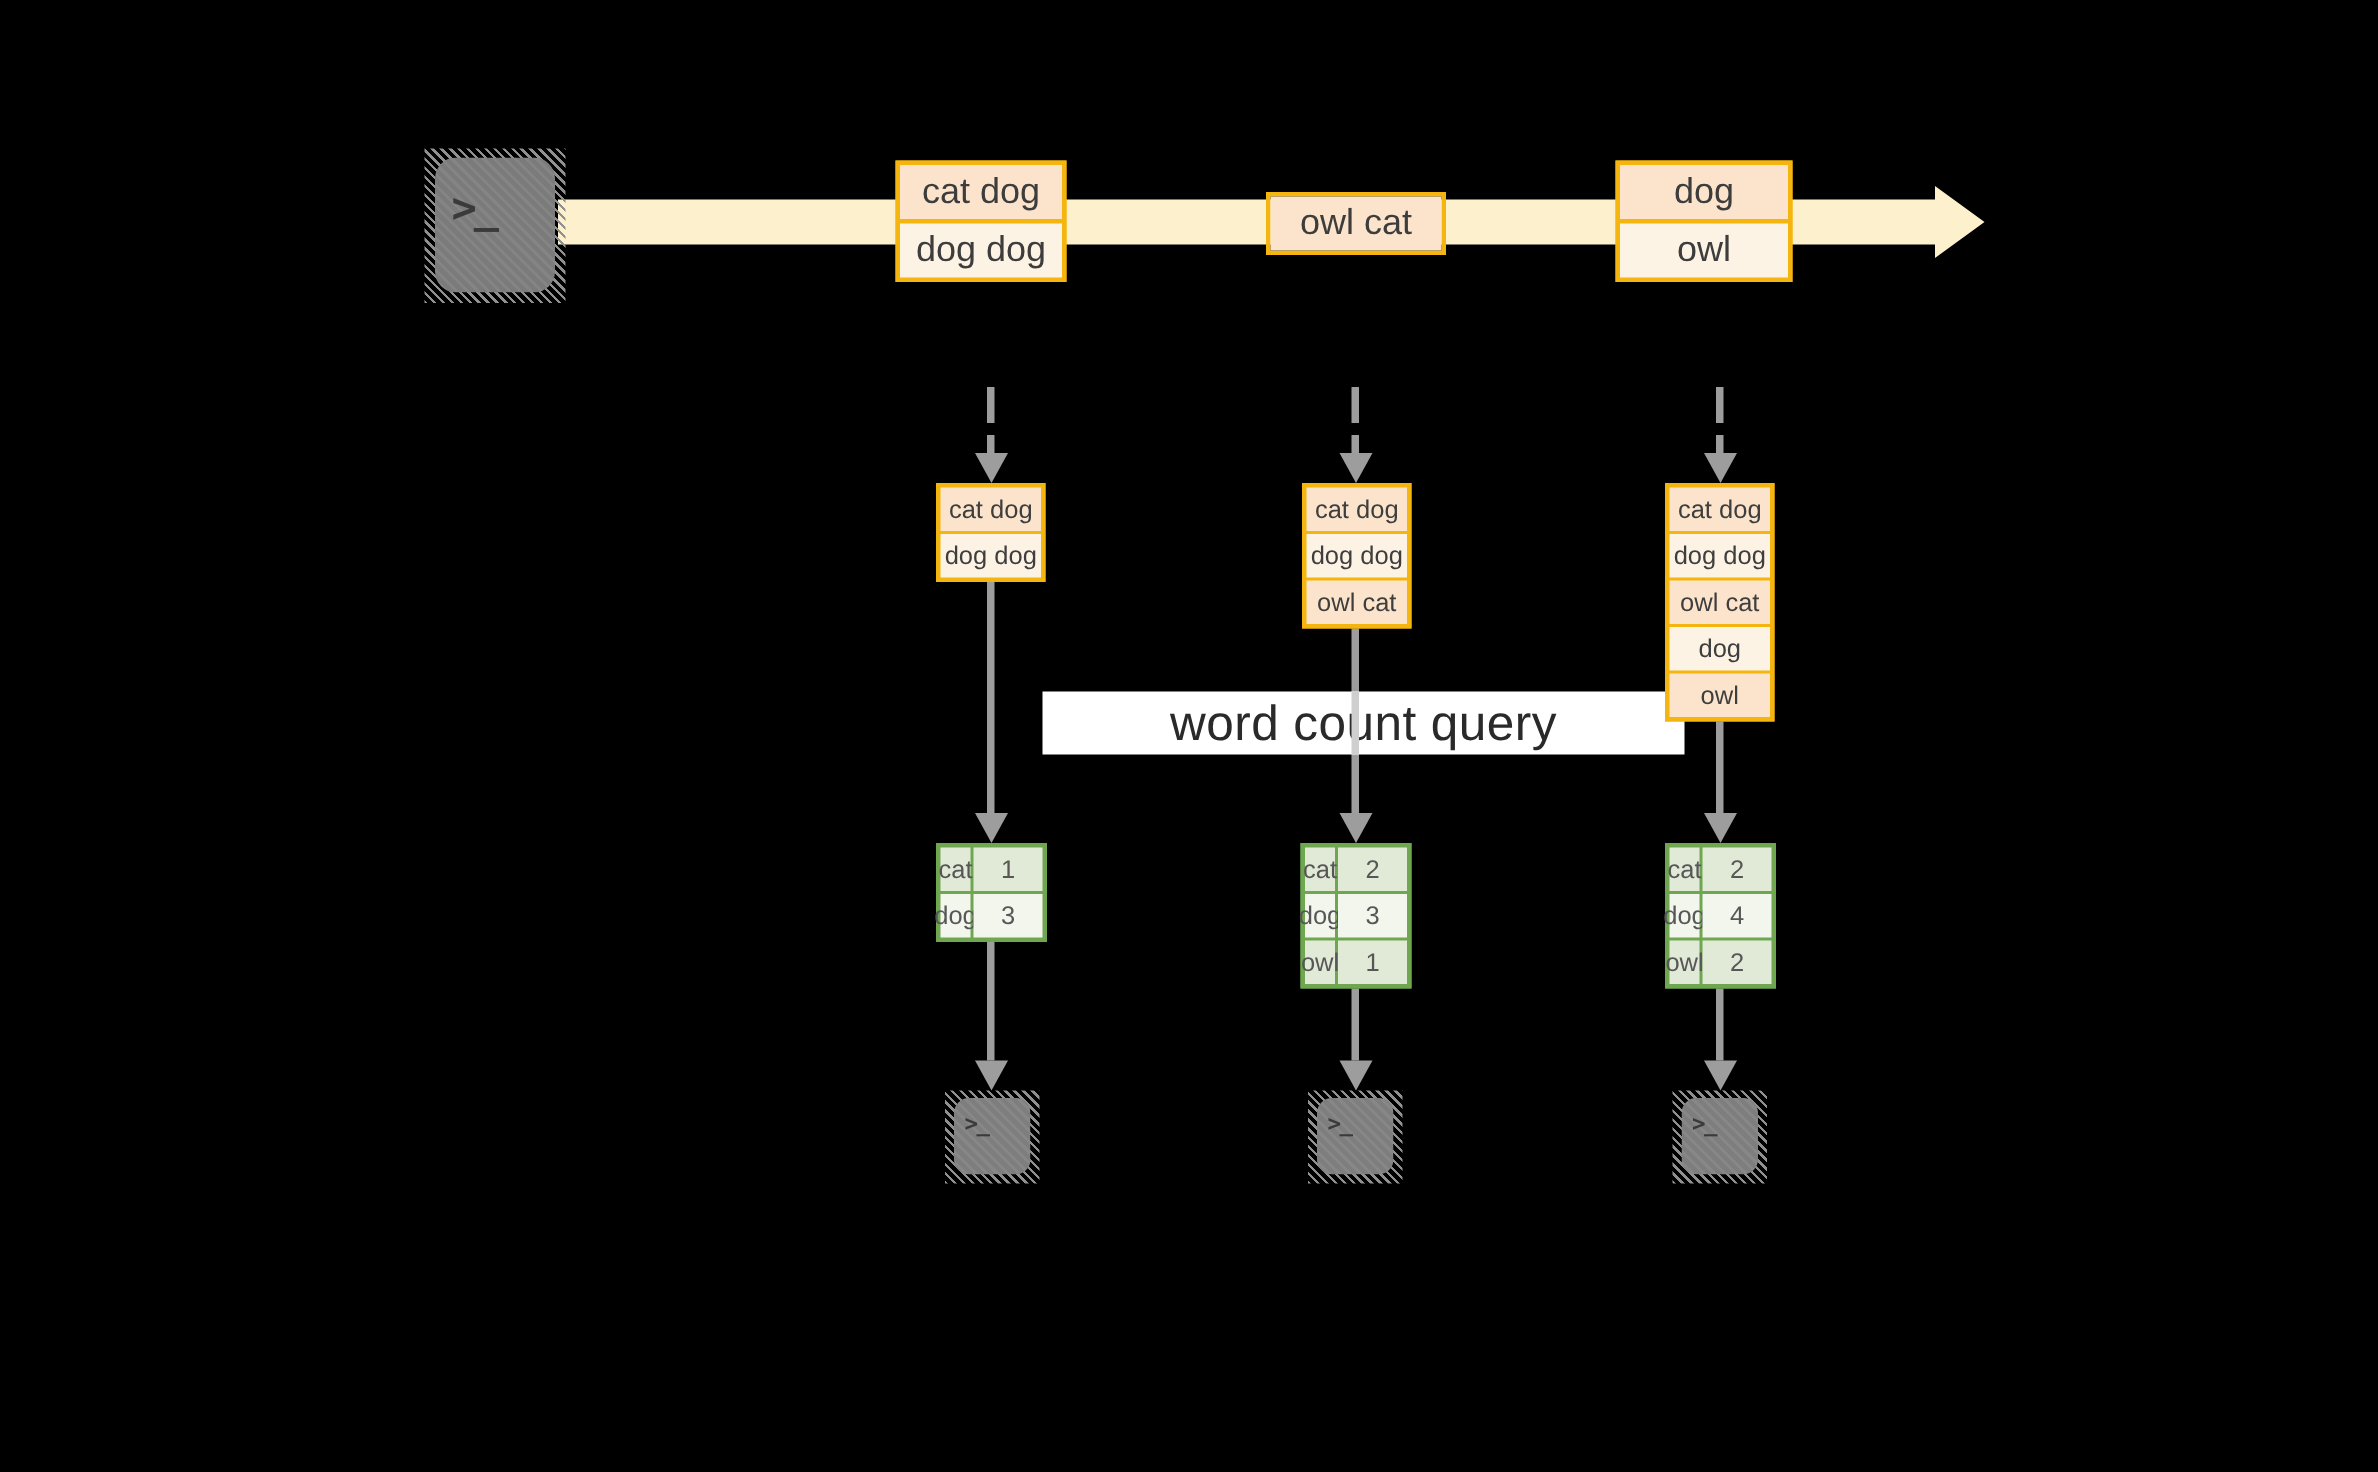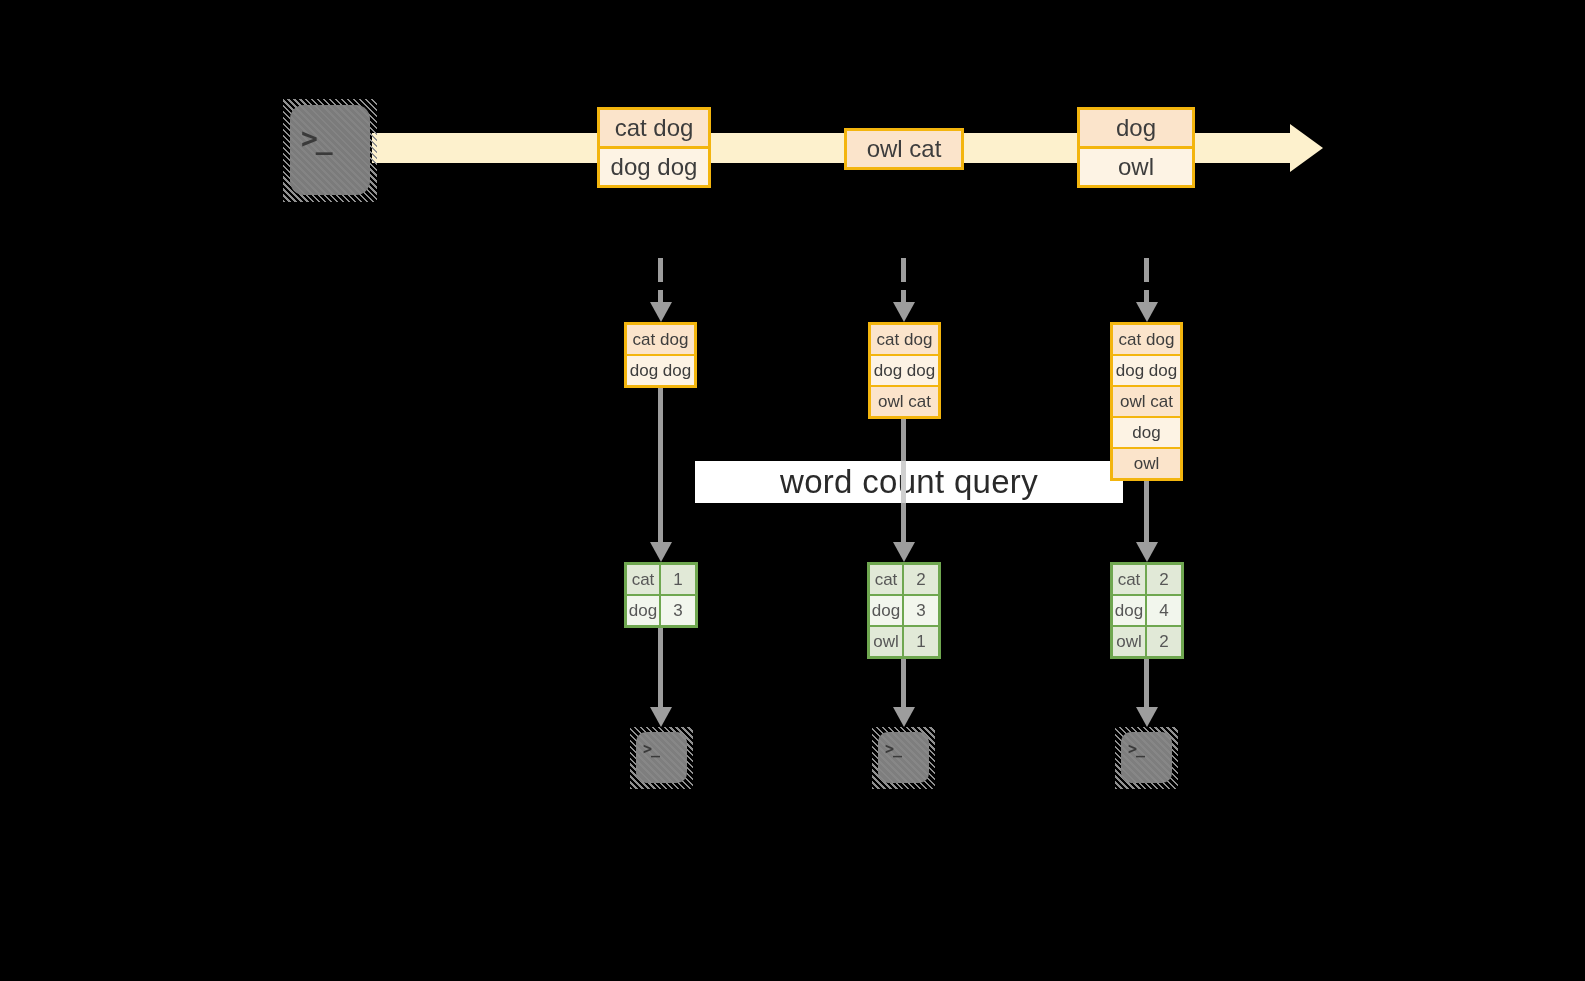--- a/index.html
+++ b/index.html
@@ -33,21 +33,21 @@
          width:73px;box-sizing:border-box;}
   .stack .row{height:29px;font-size:17px;display:flex;align-items:center;justify-content:center;
               background:#FBE4CB;color:#3e3e3e;}
   .stack .row:nth-child(even){background:#FDF3E4;}
 
   
   .gtable{border:3px solid #6FA750;background:#6FA750;display:flex;flex-direction:column;gap:2px;
           width:74px;box-sizing:border-box;}
   .gtable .trow{display:flex;gap:2px;height:29px;}
   .gtable .cell{display:flex;align-items:center;justify-content:center;font-size:17px;color:#575757;}
-  .gtable .word{width:32px;}
+  .gtable .word{width:20px;}
   .gtable .num{flex:1;}
   .gtable .trow:nth-child(odd) .cell{background:#E1E9D7;}
   .gtable .trow:nth-child(even) .cell{background:#F2F6ED;}
 
   
   .vline{width:5px;background:#9d9d9d;}
   .dashline{width:5px;background:repeating-linear-gradient(to bottom,#9d9d9d 0 24px,rgba(0,0,0,0) 24px 32px,#9d9d9d 32px 44px);}
   .ahead{width:0;height:0;border-left:11px solid transparent;border-right:11px solid transparent;
          border-top:20px solid #9d9d9d;}
 

